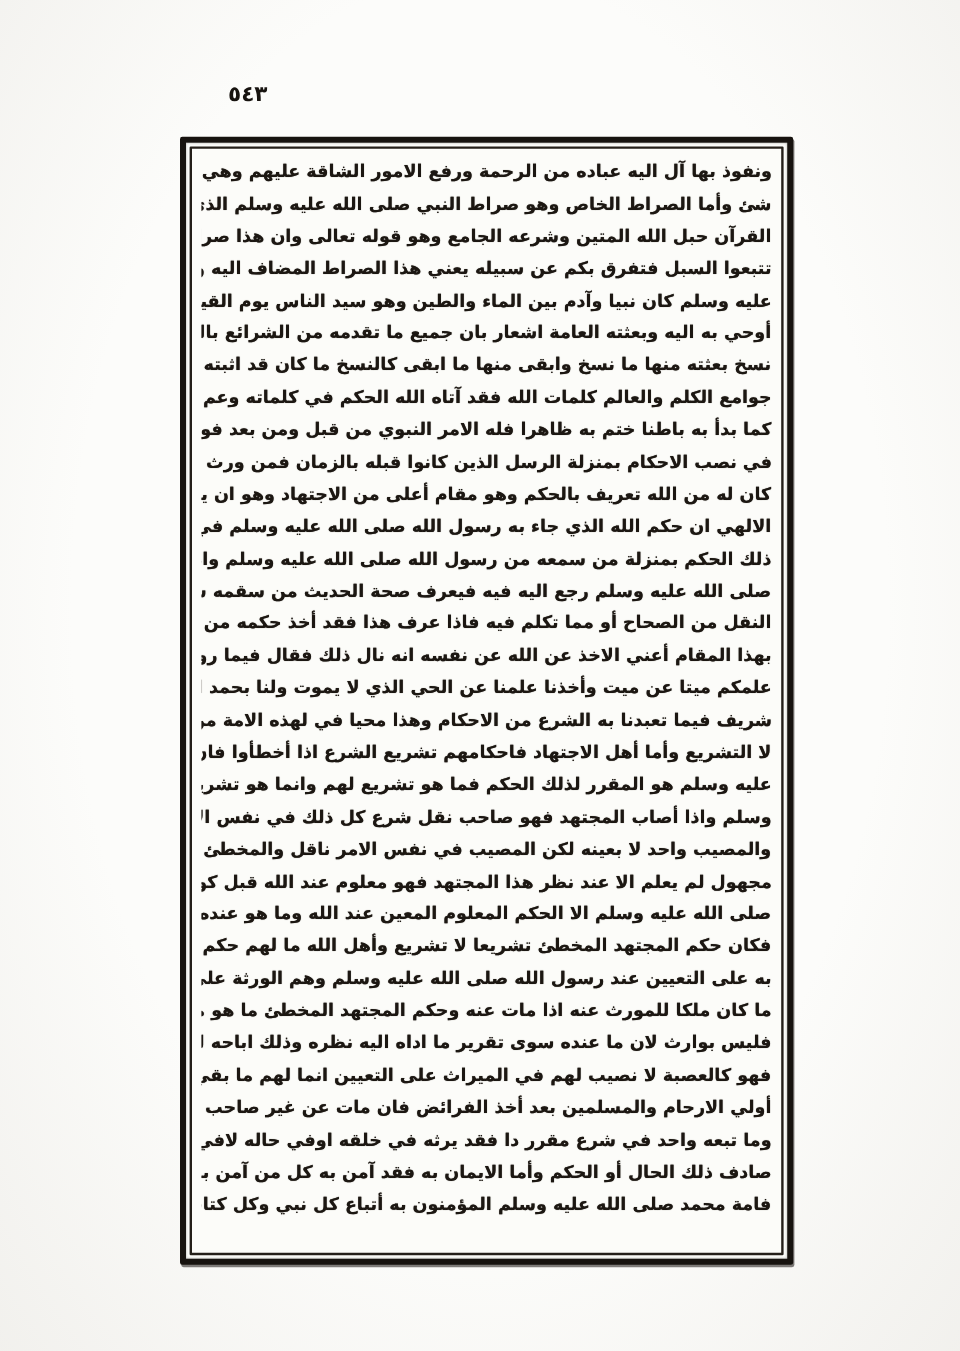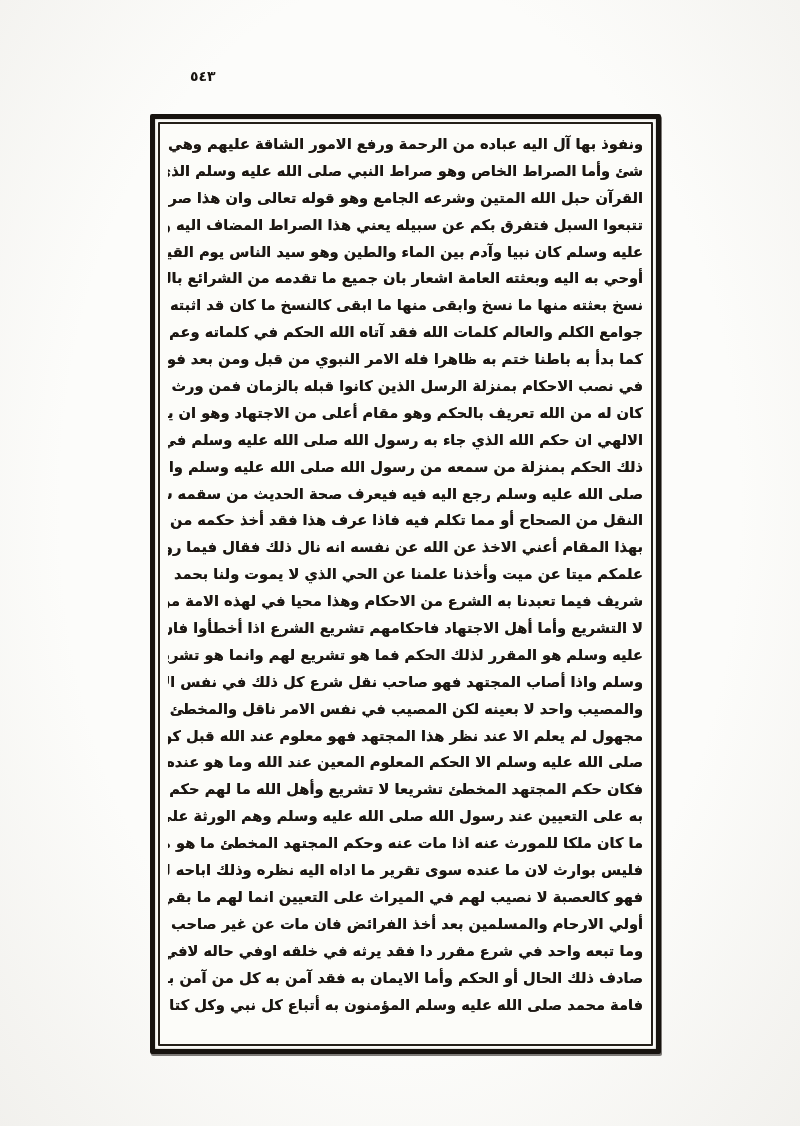--- a/index.html
+++ b/index.html
@@ -19,21 +19,21 @@
     position: absolute;
     inset: 0;
     background:
       radial-gradient(ellipse at 50% 45%, rgba(255,255,255,0) 60%, rgba(210,206,198,0.25) 100%),
       #fcfcfa;
   }
   .page-number {
     position: absolute;
     left: 190px;
     top: 68px;
-    font-size: 14px;
+    font-size: 18px;
     font-weight: 700;
     color: #17130f;
     letter-spacing: 2px;
     direction: rtl;
   }
   .frame-outer {
     position: absolute;
     left: 150px;
     top: 114px;
     width: 511px;

